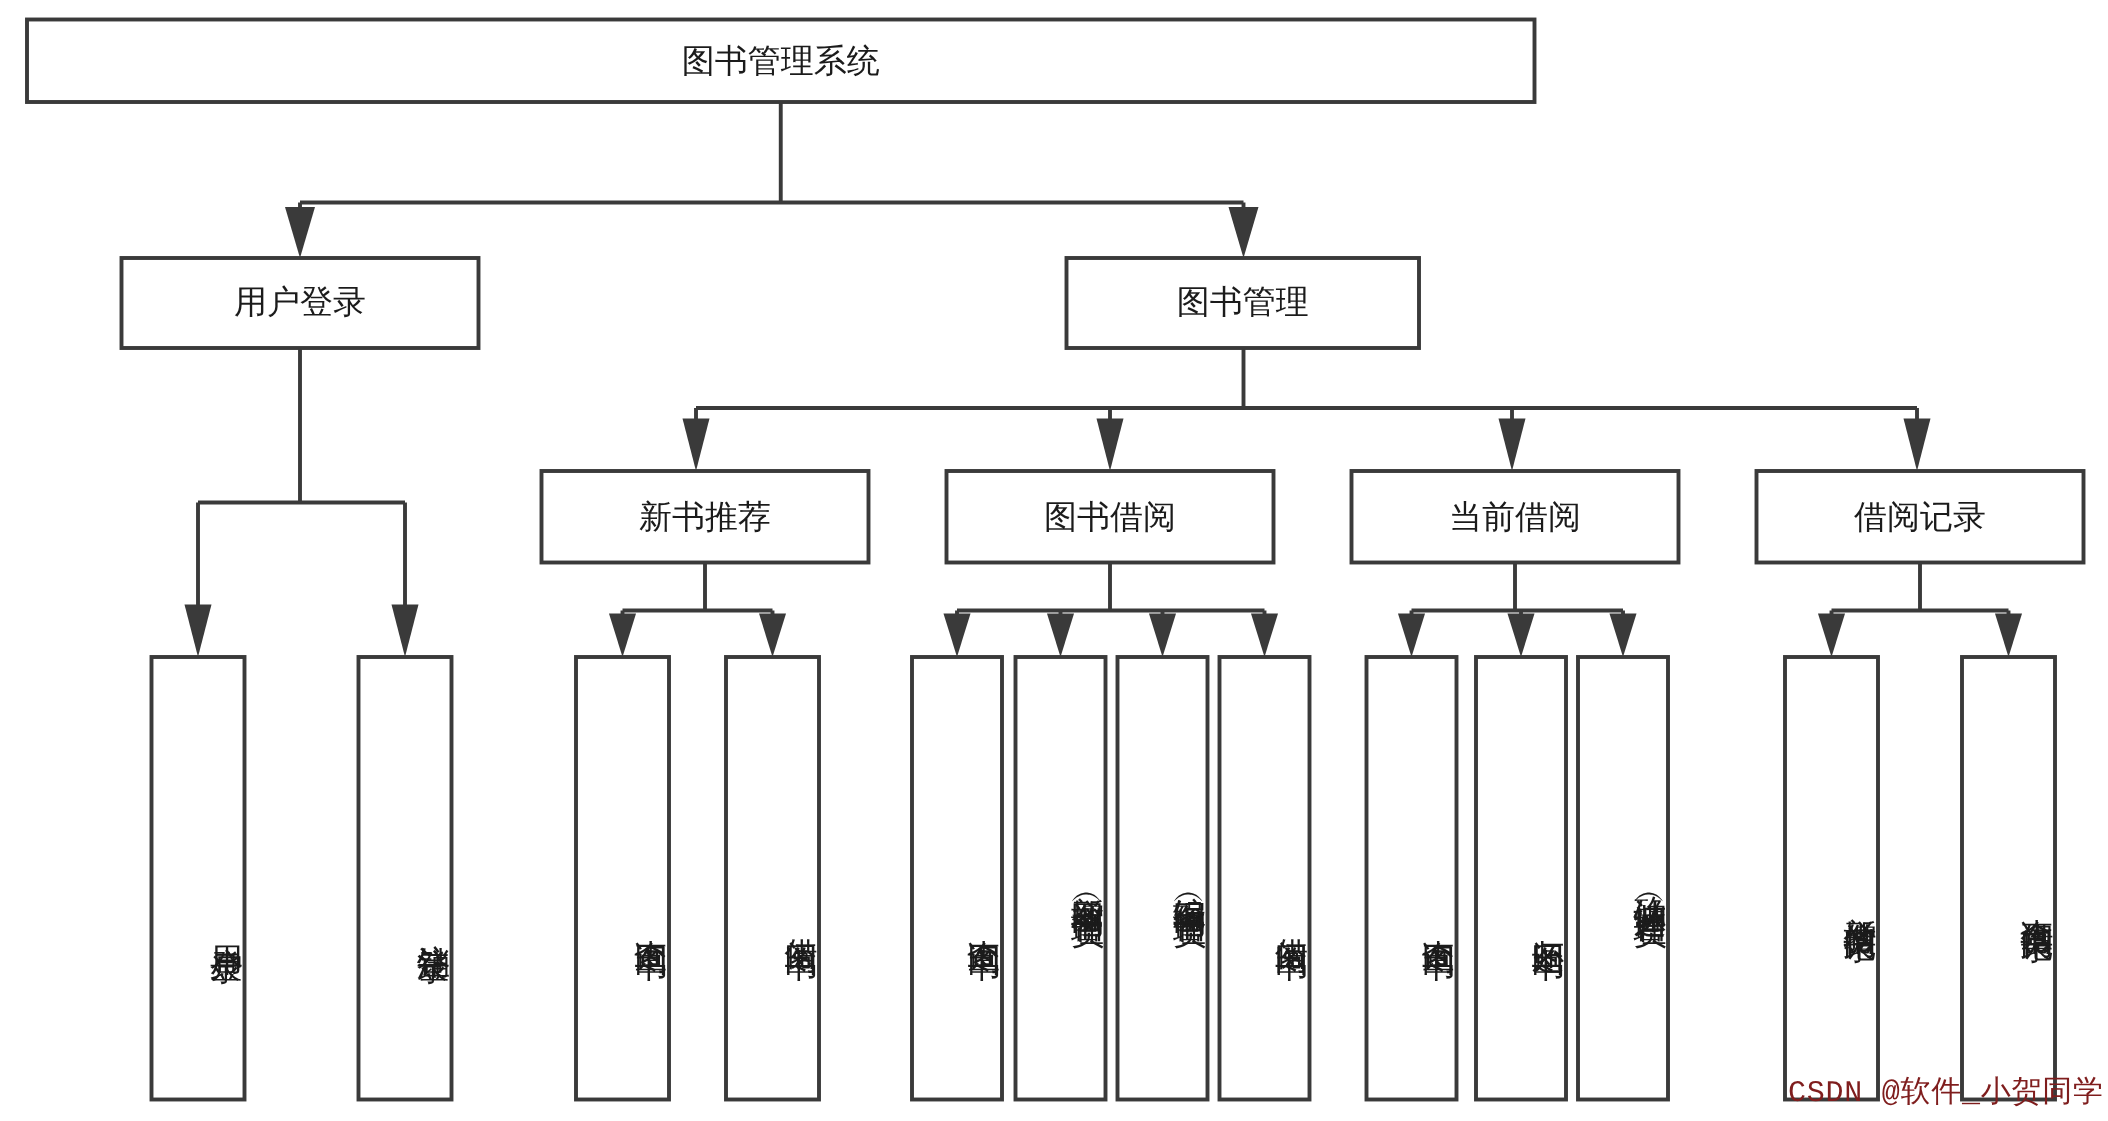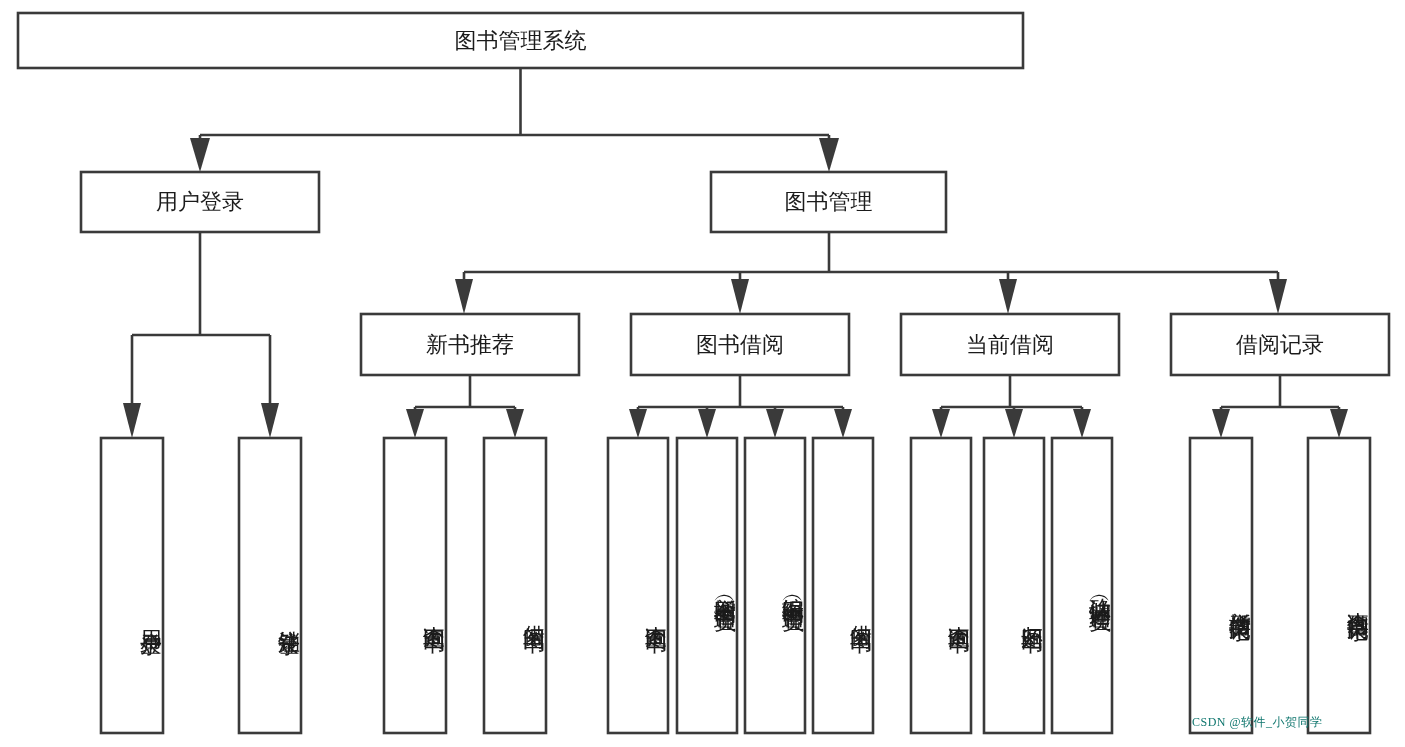--- a/index.html
+++ b/index.html
@@ -60,23 +60,23 @@
     letter-spacing: 2px;
     white-space: nowrap;
     display: flex;
     align-items: flex-start;
     justify-content: center;
     pointer-events: none;
     user-select: none;
   }
   .watermark {
     position: absolute;
-    font-family: Liberation Serif, serif;
-    font-size: 12px;
-    color: #0f766e;
+    font-family: Liberation Mono, monospace;
+    font-size: 20px;
+    color: #7f1d1d;
     white-space: nowrap;
     letter-spacing: 0.5px;
   }
 </style>
 </head>
 <body>
 
 <div id="diagram-root">
 
   <svg id="tree-svg" viewBox="0 0 1405 747">

